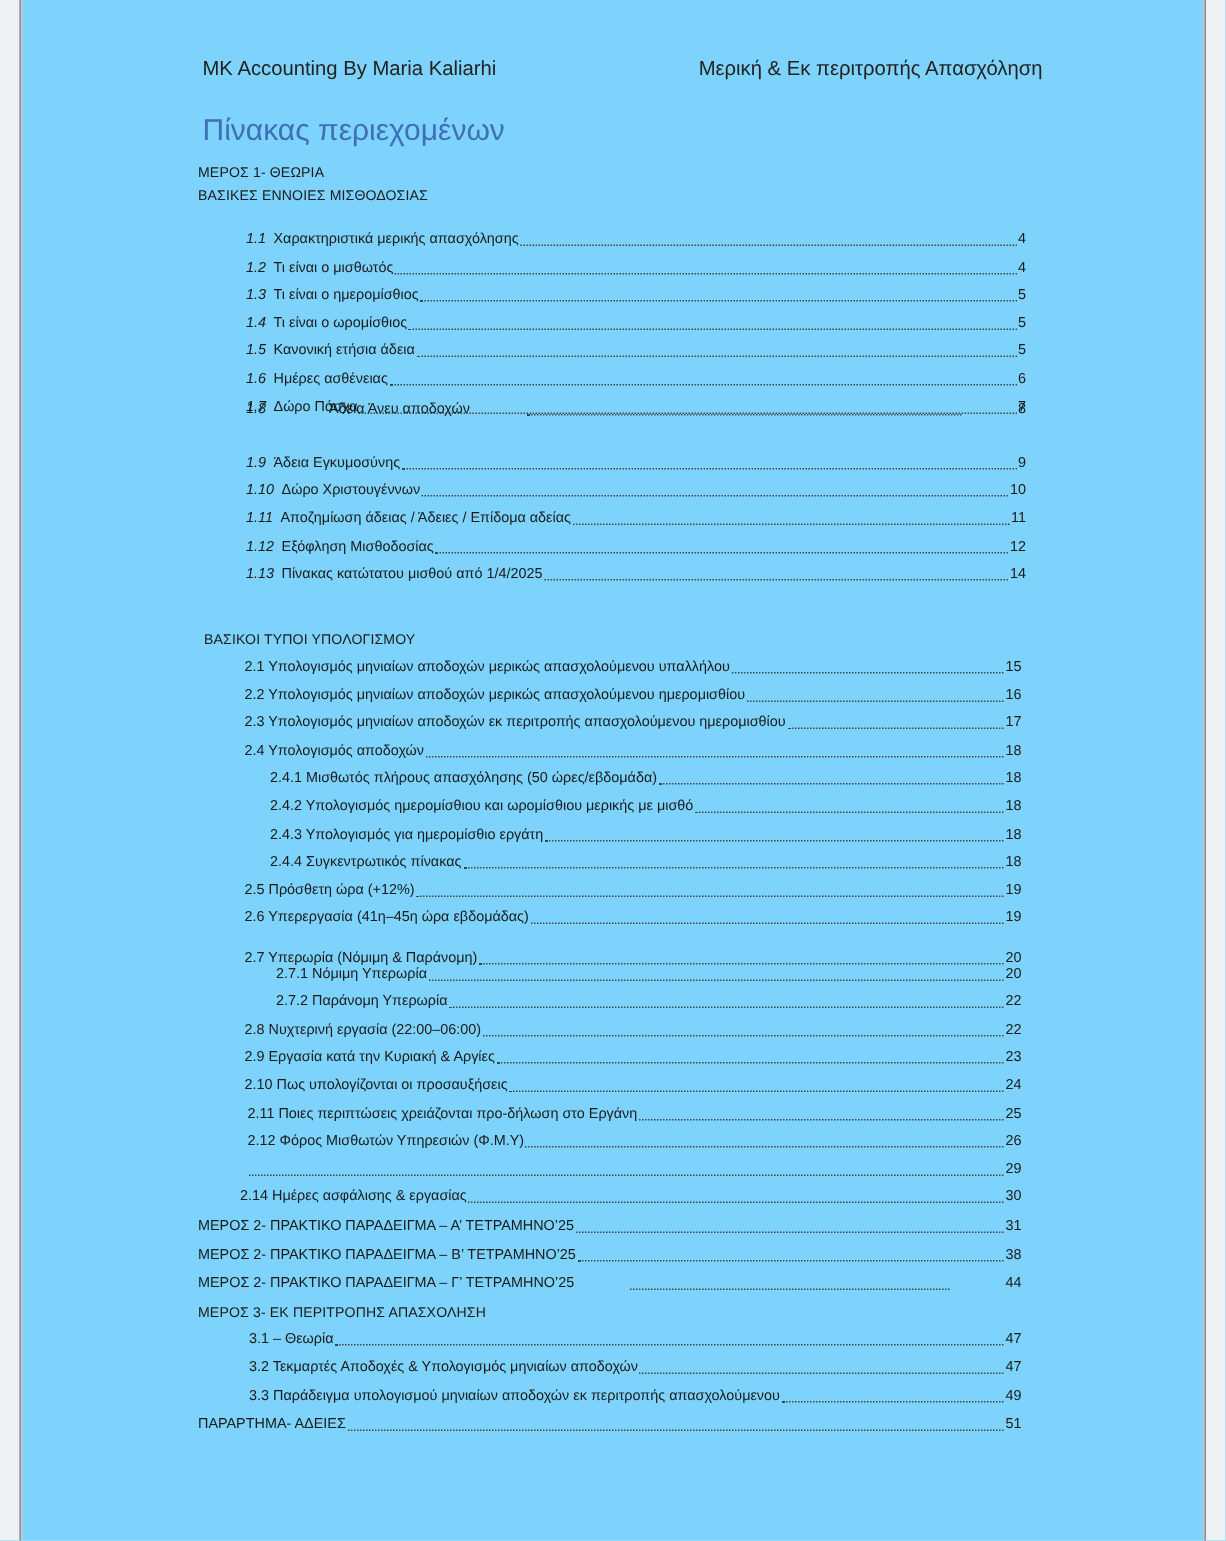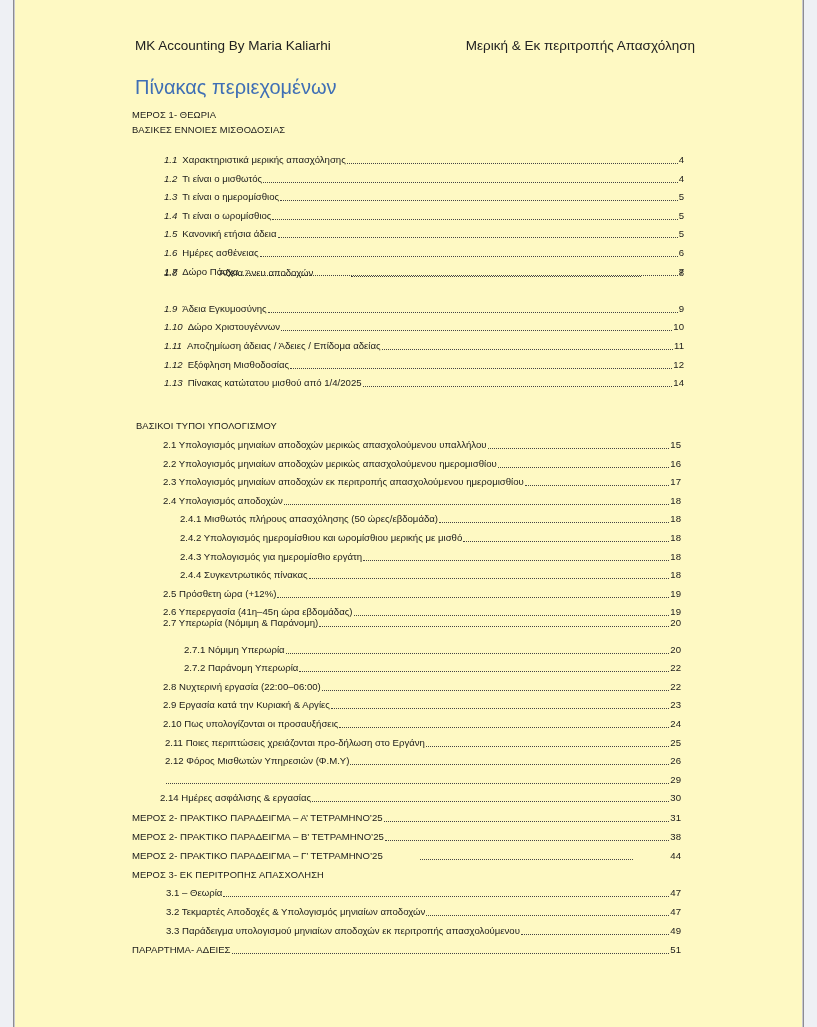--- a/index.html
+++ b/index.html
@@ -5,21 +5,21 @@
     html, body { margin: 0; padding: 0; }
     body {
       width: 817px; height: 1027px; overflow: hidden;
       background: #eef0f4;
       font-family: "Liberation Sans", "DejaVu Sans", sans-serif;
       color: #1a1a1a;
       position: relative;
     }
     .page {
       position: absolute; left: 13px; top: 0; width: 789px; height: 1027px;
-      background: #fef9c3;
+      background: #7dd3fc;
       border-left: 1px solid #8c8c92;
       border-right: 1px solid #8c8c92;
       box-shadow: inset 1px 0 0 #c9c9cf, inset -1px 0 0 #c9c9cf;
     }
     .header {
       position: absolute; top: 38px; left: 121px; width: 560px;
       display: flex; justify-content: space-between;
       font-size: 13.5px; color: #222;
     }
     .toc-title {
@@ -180,21 +180,21 @@
         <div class="row" style="top: 478.8px; left: 149px; width: 518px;">
           <span class="lbl">2.5 Πρόσθετη ώρα (+12%)</span>
           <span class="lead"></span>
           <span class="pg">19</span>
         </div>
         <div class="row" style="top: 497.4px; left: 149px; width: 518px;">
           <span class="lbl">2.6 Υπερεργασία (41η–45η ώρα εβδομάδας)</span>
           <span class="lead"></span>
           <span class="pg">19</span>
         </div>
-        <div class="row" style="top: 508px; left: 149px; width: 518px; text-align: right;">
+        <div class="row" style="top: 524px; left: 149px; width: 518px; text-align: right;">
           <span class="lbl">2.7 Υπερωρία (Νόμιμη &amp; Παράνομη)</span>
           <span class="lead"></span>
           <span class="pg">20</span>
         </div>
         <div class="row" style="top: 534.6px; left: 170px; width: 497px;">
           <span class="lbl">2.7.1 Νόμιμη Υπερωρία</span>
           <span class="lead"></span>
           <span class="pg">20</span>
         </div>
         <div class="row" style="top: 553.2px; left: 170px; width: 497px;">

